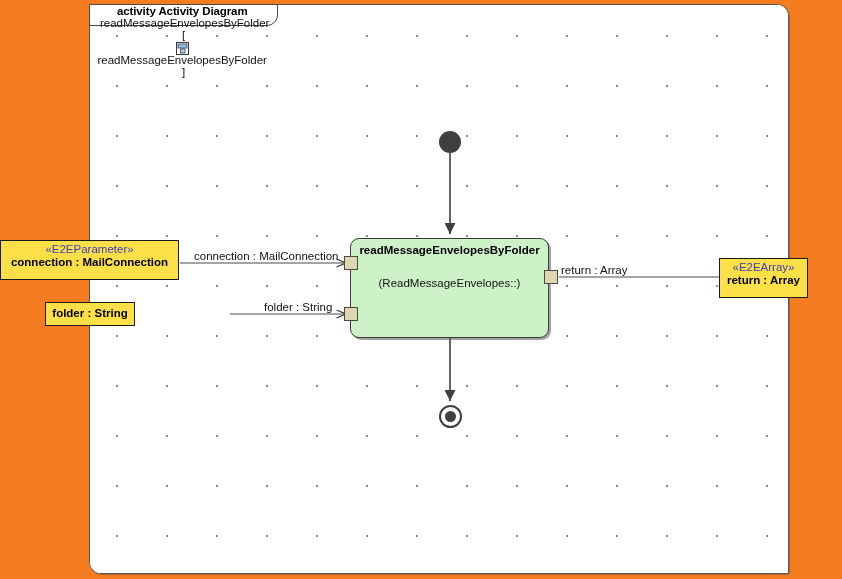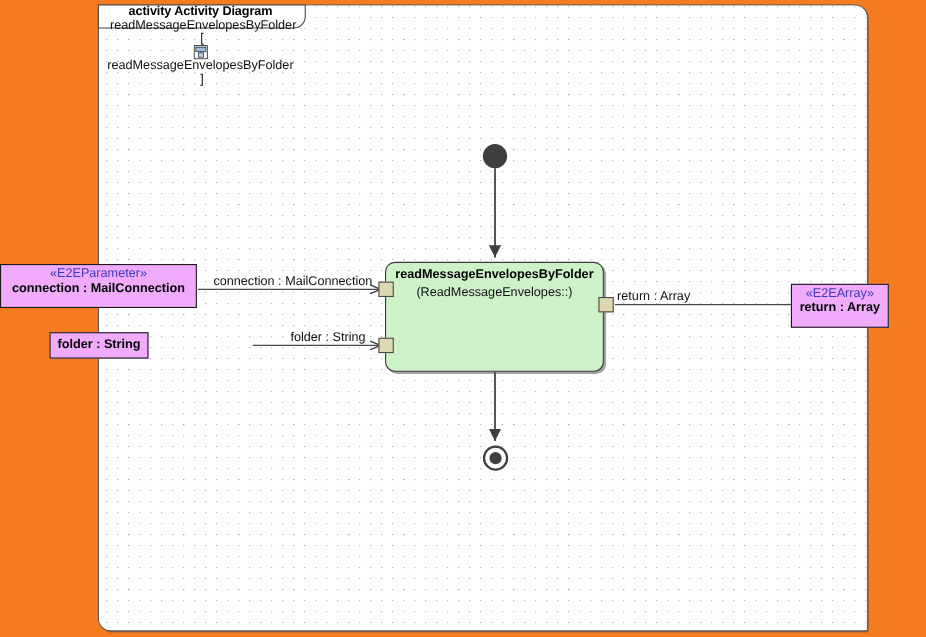--- a/index.html
+++ b/index.html
@@ -89,21 +89,21 @@
   }
 
   
   .node {
     position: absolute;
     box-sizing: border-box;
   }
 
   
   .param-box {
-    background: #f0abfc;
+    background: #fde047;
     border: 1px solid #1a1a1a;
     text-align: center;
     padding: 2px 6px 3px 6px;
     box-sizing: border-box;
     line-height: 1.15;
     z-index: 4;
   }
   .param-box .stereo {
     color: #3c3cbe;
     font-size: 11.5px;
@@ -134,21 +134,21 @@
     font-weight: bold;
     color: #000;
     line-height: 1.18;
     padding: 0 4px;
     word-break: break-all;
   }
   #activity-node .act-sub {
     font-size: 11.5px;
     color: #111;
     line-height: 1.3;
-    margin-top: 1px;
+    margin-top: 18px;
   }
 
   
   .pin {
     position: absolute;
     width: 14px;
     height: 14px;
     background: #ddd8b0;
     border: 1px solid #4a4a4a;
     box-sizing: border-box;

